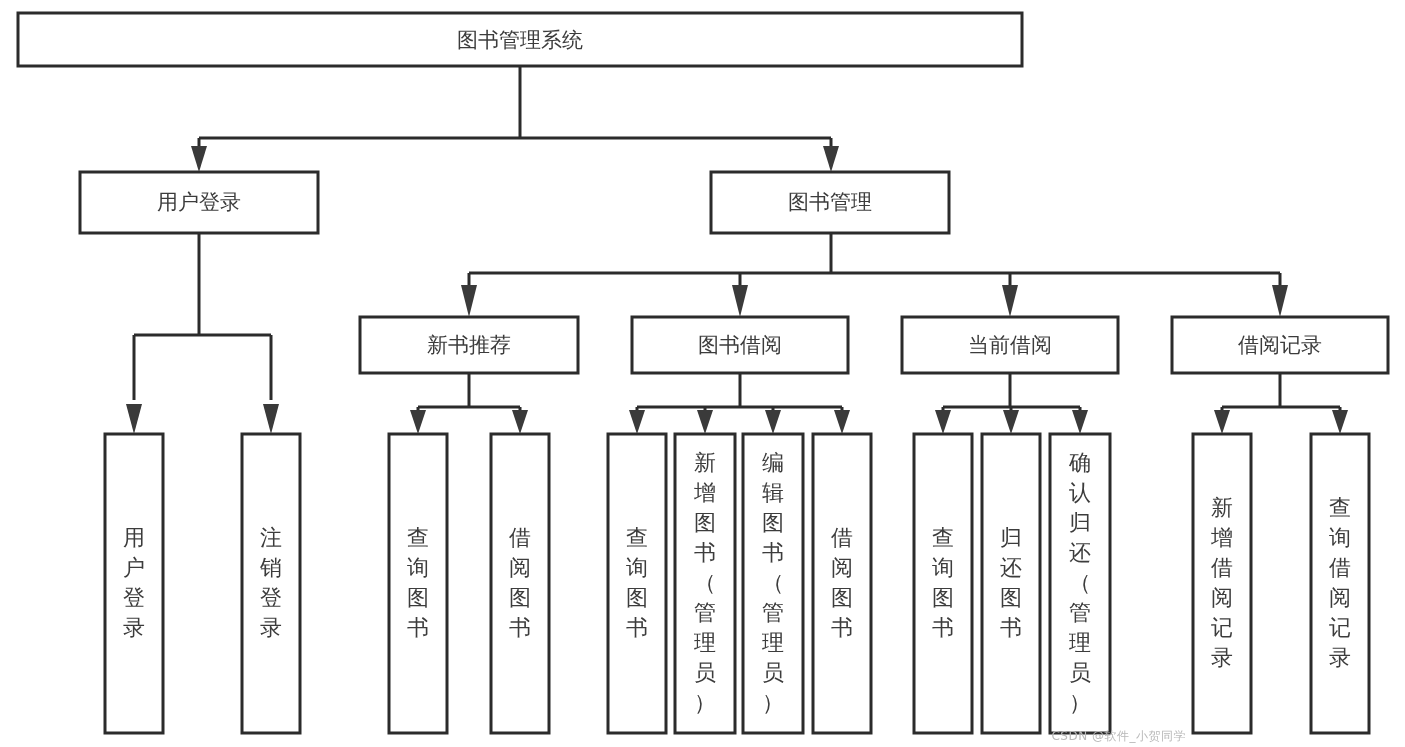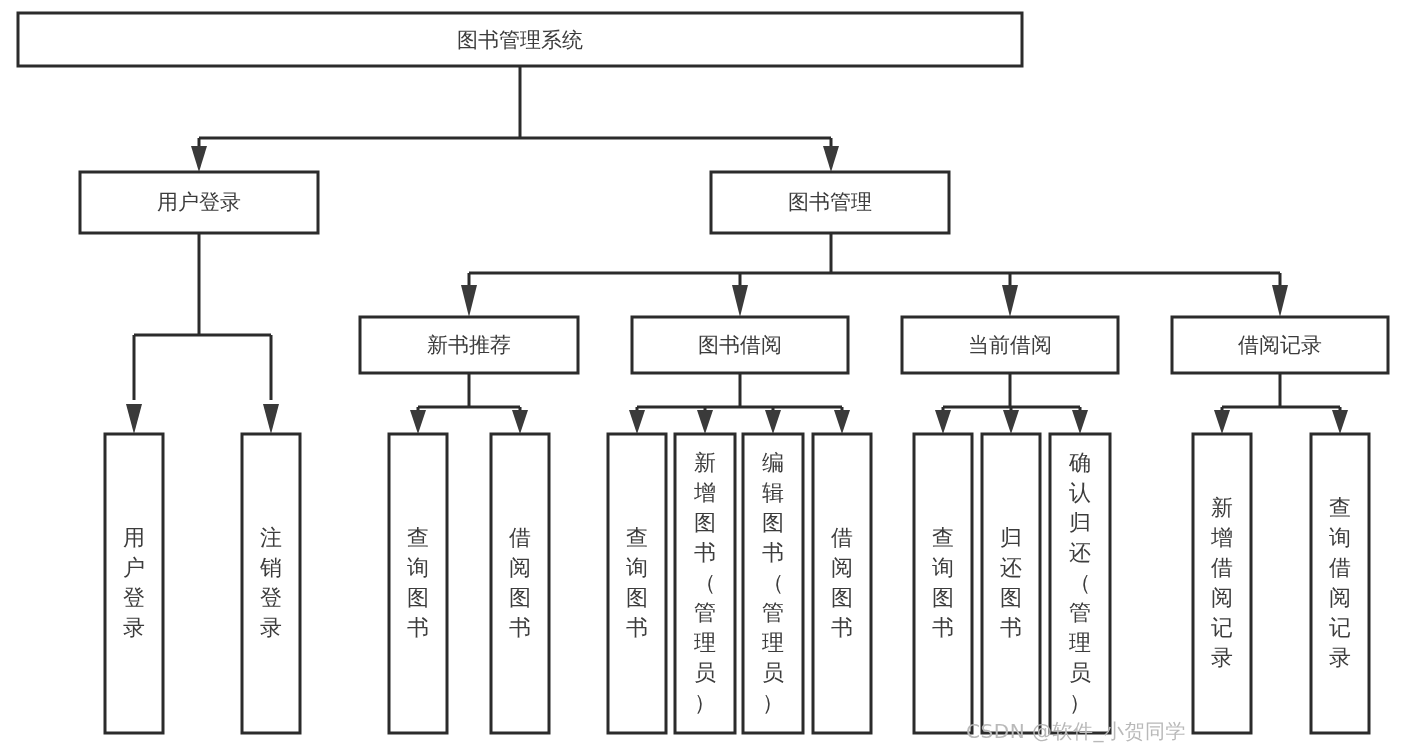--- a/index.html
+++ b/index.html
@@ -59,21 +59,21 @@
     font-family: "DejaVu Sans", "Liberation Sans", sans-serif;
     font-size: 22px;
     text-anchor: middle;
     dominant-baseline: middle;
   }
   .watermark {
     position: absolute;
     right: 6px;
     bottom: 2px;
     font-family: "DejaVu Sans", "Liberation Sans", sans-serif;
-    font-size: 20px;
+    font-size: 12px;
     color: #b9b9b9;
     white-space: nowrap;
     letter-spacing: 0.5px;
   }
 </style>
 </head>
 <body>
 
 <div id="diagram-root">
 

